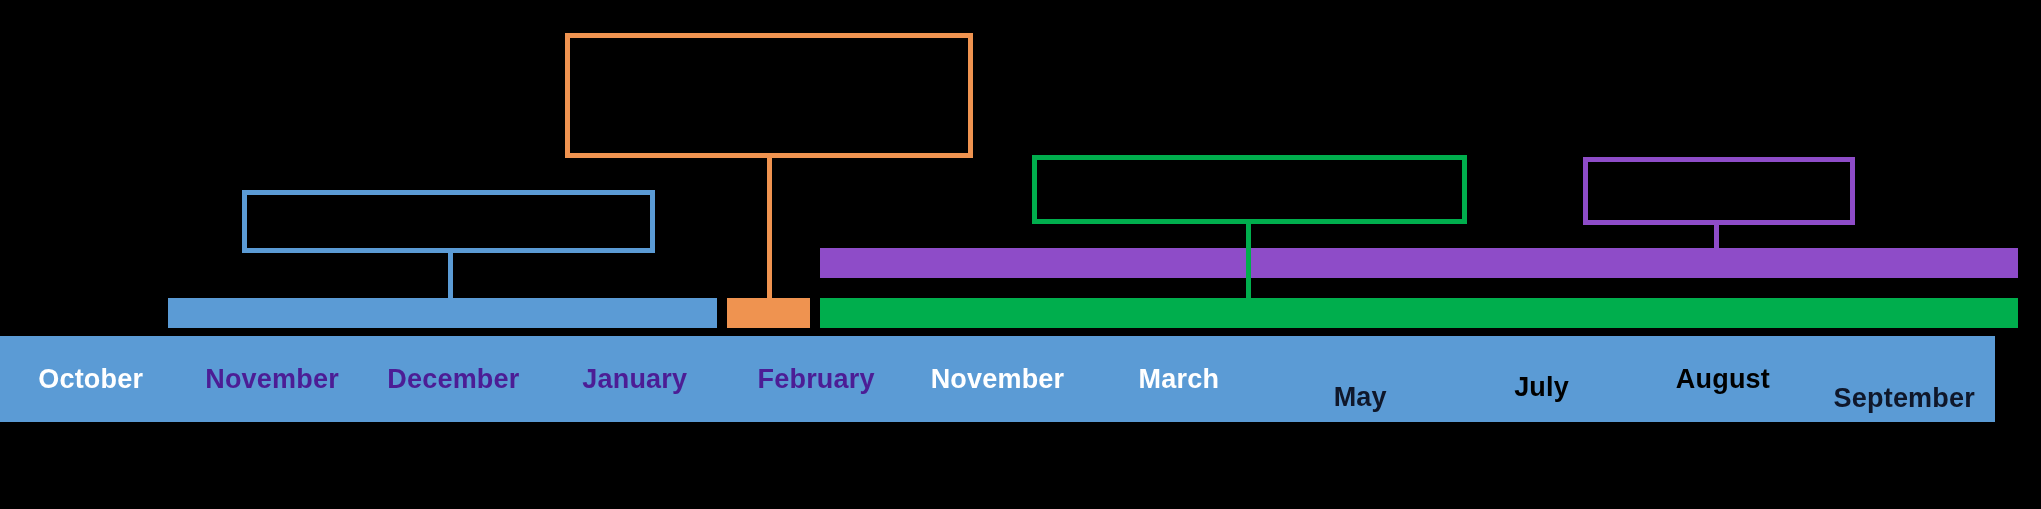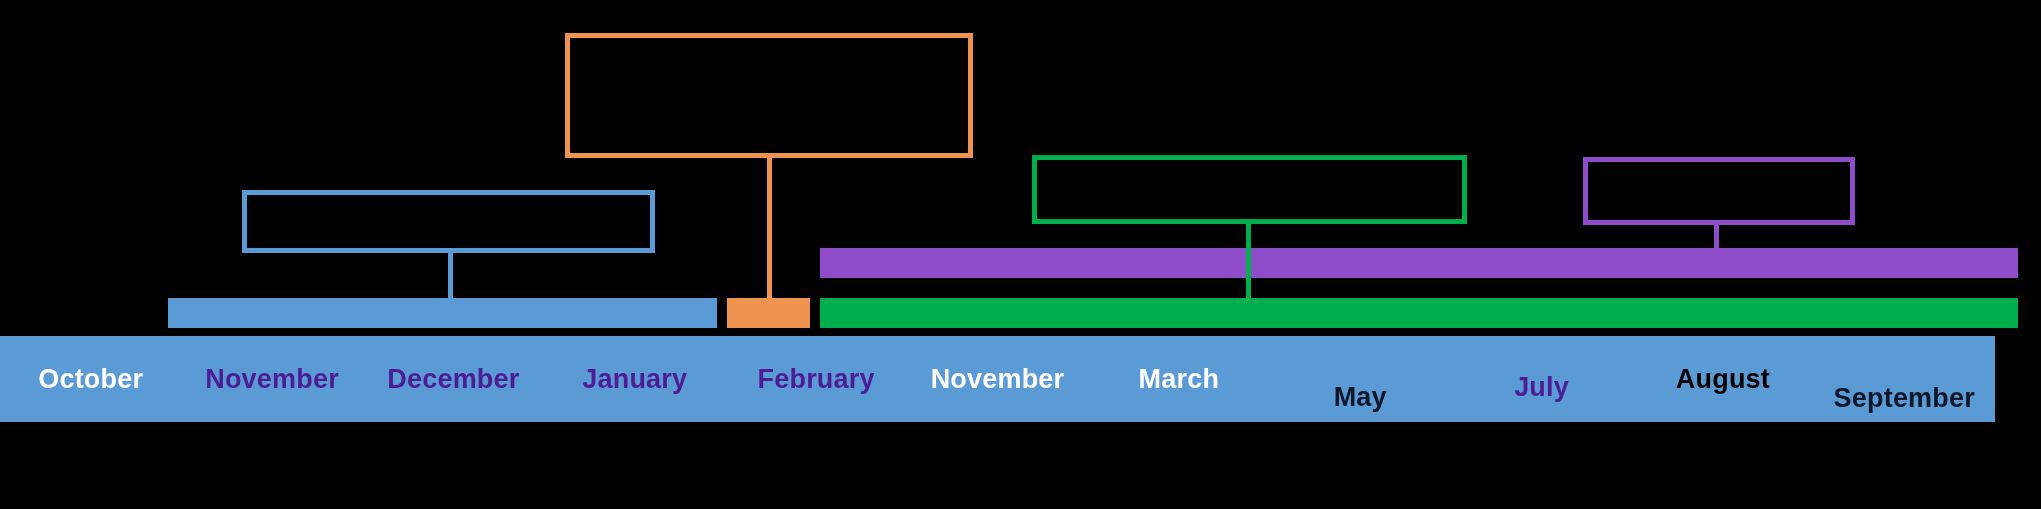--- a/index.html
+++ b/index.html
@@ -87,18 +87,18 @@
 
   <div class="axis-band" id="axis-band" style="background: rgb(91, 155, 213);">
       <div class="axis-tick" style="color: rgb(255, 255, 255);">October</div>
       <div class="axis-tick" style="color: #4c1d95;">November</div>
       <div class="axis-tick" style="color: #4c1d95;">December</div>
       <div class="axis-tick" style="color: #4c1d95;">January</div>
       <div class="axis-tick" style="color: #4c1d95;">February</div>
       <div class="axis-tick" style="color: rgb(255, 255, 255);">November</div>
       <div class="axis-tick" style="color: rgb(255, 255, 255);">March</div>
       <div class="axis-tick" style="color: #0f172a; margin-top: 37px;">May</div>
-      <div class="axis-tick" style="color: #4c1d95; margin-top: 16px;">July</div>
+      <div class="axis-tick" style="color: #000000; margin-top: 16px;">July</div>
       <div class="axis-tick" style="color: #000000;">August</div>
       <div class="axis-tick" style="color: #0f172a; margin-top: 38px;">September</div>
     </div>
 
 </div>
 
 </body></html>

